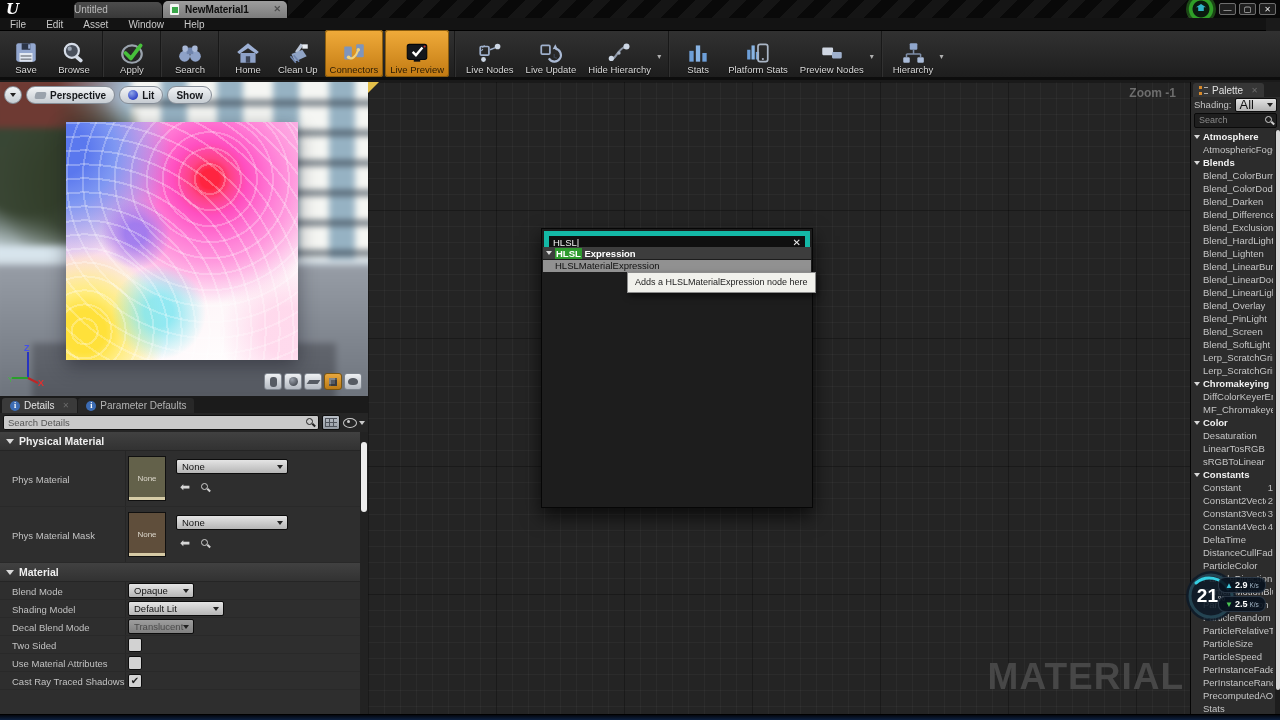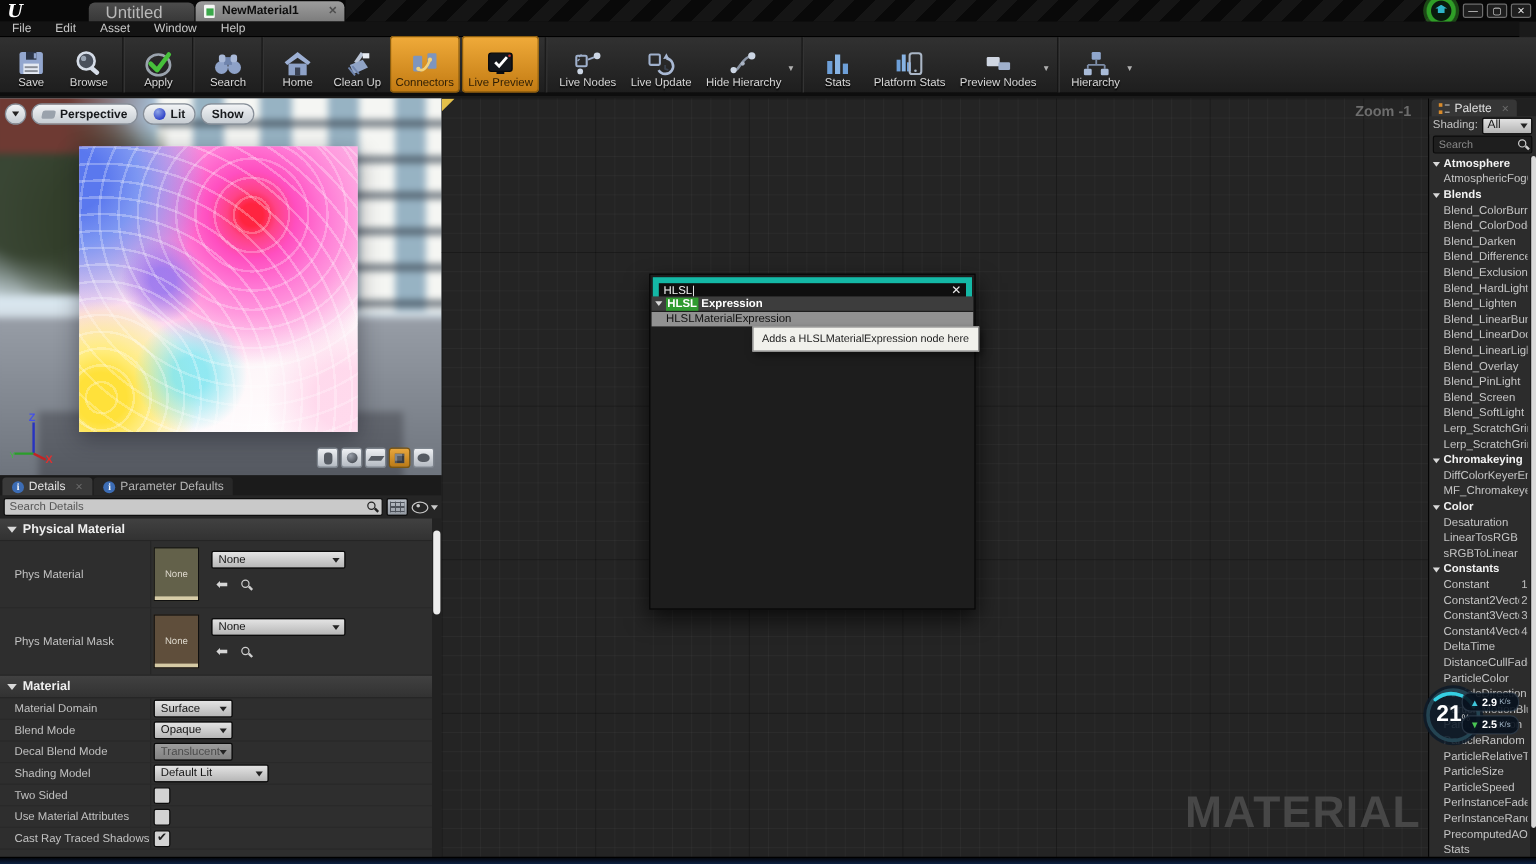--- a/index.html
+++ b/index.html
@@ -5,21 +5,21 @@
   html,body{margin:0;padding:0;background:#000;}
   #app{position:relative;width:1280px;height:720px;overflow:hidden;background:#1a1a1a;
        font-family:"Liberation Sans",sans-serif;-webkit-font-smoothing:antialiased;cursor:default;}
   
   #titlebar{position:absolute;left:0;top:0;width:1280px;height:18px;background:#080808;}
   #stripes{position:absolute;left:288px;top:0;right:70px;height:18px;
     background:repeating-linear-gradient(135deg,#151515 0 12px,#090909 12px 24px);}
   #uelogo{position:absolute;left:6px;top:0px;color:#fff;font-family:"DejaVu Serif",serif;
     font-style:italic;font-weight:bold;font-size:15px;line-height:18px;}
   .tab1{position:absolute;left:74px;top:2px;width:88px;height:16px;background:linear-gradient(#4c4c4c,#383838);
-    border-radius:5px 5px 0 0;color:#b9b9b9;font-size:14px;line-height:16px;padding-left:14px;box-sizing:border-box;}
+    border-radius:5px 5px 0 0;color:#b9b9b9;font-size:10px;line-height:16px;box-sizing:border-box;}
   .tab2{position:absolute;left:163px;top:1px;width:124px;height:17px;background:linear-gradient(#9d9d9d,#7c7c7c);
     border-radius:5px 5px 0 0;color:#0d0d0d;font-size:10px;font-weight:bold;line-height:17px;
     padding-left:22px;box-sizing:border-box;}
   .docicon{position:absolute;left:7px;top:3px;width:9px;height:11px;background:#f4f7f4;border-radius:1px;}
   .docicon::after{content:"";position:absolute;left:1.5px;top:3px;width:6px;height:6px;background:#3aa84a;}
   .tabclose{position:absolute;right:6px;top:0;color:#4e4e4e;font-size:9px;line-height:17px;}
   #recbtn{position:absolute;left:1186px;top:-6px;width:30px;height:30px;border-radius:50%;
     background:radial-gradient(circle,#0a1a0e 0 38%,#2f9e27 42% 55%,rgba(62,190,46,.35) 60% 72%,rgba(40,140,30,0) 78%);}
   #recbtn .glyph{position:absolute;left:10px;top:10px;width:10px;height:7px;background:#2fb3c8;
     clip-path:polygon(50% 0,100% 45%,78% 45%,78% 100%,22% 100%,22% 45%,0 45%);}
@@ -160,21 +160,21 @@
   #ptab{height:14px;background:#363636;border-radius:3px 3px 0 0;display:flex;align-items:center;gap:4px;
     padding:0 6px;color:#e0e0e0;font-size:10px;margin-left:2px;}
   .palicon{width:9px;height:9px;background:
     linear-gradient(#d88a2a,#d88a2a) 0 0/3px 3px no-repeat,
     linear-gradient(#b0b0b0,#b0b0b0) 5px 1px/4px 1px no-repeat,
     linear-gradient(#d88a2a,#d88a2a) 0 6px/3px 3px no-repeat,
     linear-gradient(#b0b0b0,#b0b0b0) 5px 7px/4px 1px no-repeat;}
   #pcatrow{height:15px;display:flex;align-items:center;padding:0 3px;gap:3px;background:#2c2c2c;}
   #pcatlabel{color:#c2c2c2;font-size:9.5px;}
   #pcatsel{flex:1;position:relative;height:12px;background:linear-gradient(#e2e2e2,#b4b4b4);border:1px solid #0c0c0c;
-    border-radius:2px;color:#141414;font-size:10px;line-height:11px;padding-left:4px;}
+    border-radius:2px;color:#141414;font-size:13px;line-height:11px;padding-left:4px;}
   #pcatsel .tri-down{position:absolute;right:3px;top:4px;border-top-color:#222;}
   #psearchrow{height:15px;padding:1px 3px;box-sizing:content-box;}
   #psearch{position:relative;height:13px;background:#1e1e1e;border:1px solid #0a0a0a;border-radius:2px;
     color:#8a8a8a;font-size:9px;line-height:13px;padding:0 4px;}
   #psearch .mag{position:absolute;right:2px;top:1px;}
   #plist{position:absolute;left:0;top:48px;width:84px;height:584px;overflow:hidden;}
   .pcat{height:13px;display:flex;align-items:center;gap:3px;padding-left:3px;color:#f2f2f2;font-size:9.5px;font-weight:bold;white-space:nowrap;}
   .pitem{height:13px;display:flex;align-items:center;padding-left:12px;padding-right:2px;color:#c6c6c6;font-size:9.5px;white-space:nowrap;overflow:hidden;}
   .pitem .lbl{flex:1;overflow:hidden;}
   .pnum{color:#bdbdbd;margin-left:2px;}
@@ -484,34 +484,30 @@
           <div class="assetbtns">
             <span class="arrowleft">⬅</span>
             <span class="mag light"></span>
           </div>
         </div>
         <div class="sechdr">
           <span class="tri-down"></span>
           <span>Material</span>
         </div>
         <div class="prow h18">
-          <span class="plabel">Material Domain</span>
-          <div class="select" style="left: 128px; top: 1px; width: 66px;">Surface<span class="tri-down tri-sm"></span></div>
-        </div>
-        <div class="prow h18">
           <span class="plabel">Blend Mode</span>
           <div class="select" style="left: 128px; top: 1px; width: 66px;">Opaque<span class="tri-down tri-sm"></span></div>
+        </div>
+        <div class="prow h18">
+          <span class="plabel">Shading Model</span>
+          <div class="select" style="left: 128px; top: 1px; width: 96px;">Default Lit<span class="tri-down tri-sm"></span></div>
         </div>
         <div class="prow h18">
           <span class="plabel">Decal Blend Mode</span>
           <div class="select disabled" style="left: 128px; top: 1px; width: 66px;">Translucent<span class="tri-down tri-sm"></span></div>
-        </div>
-        <div class="prow h18">
-          <span class="plabel">Shading Model</span>
-          <div class="select" style="left: 128px; top: 1px; width: 96px;">Default Lit<span class="tri-down tri-sm"></span></div>
         </div>
         <div class="prow h18">
           <span class="plabel">Two Sided</span>
           <div class="cb"></div>
         </div>
         <div class="prow h18">
           <span class="plabel">Use Material Attributes</span>
           <div class="cb"></div>
         </div>
         <div class="prow h18">

